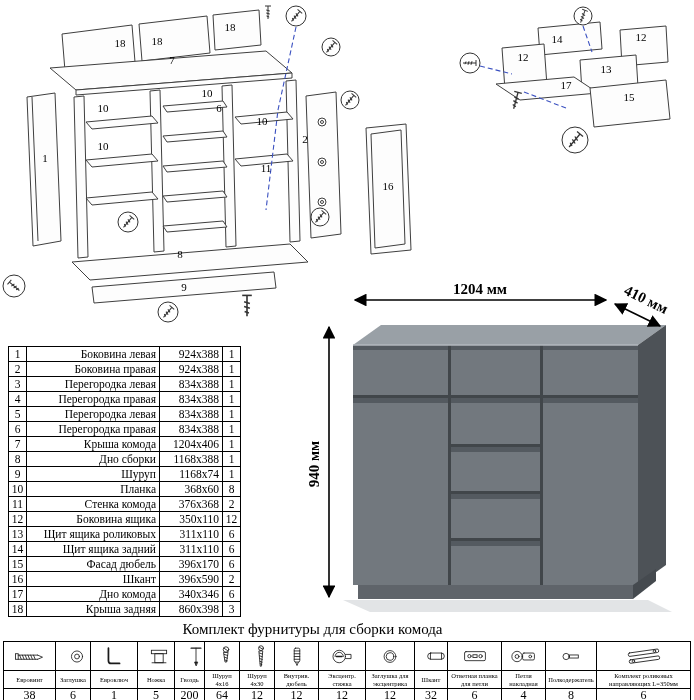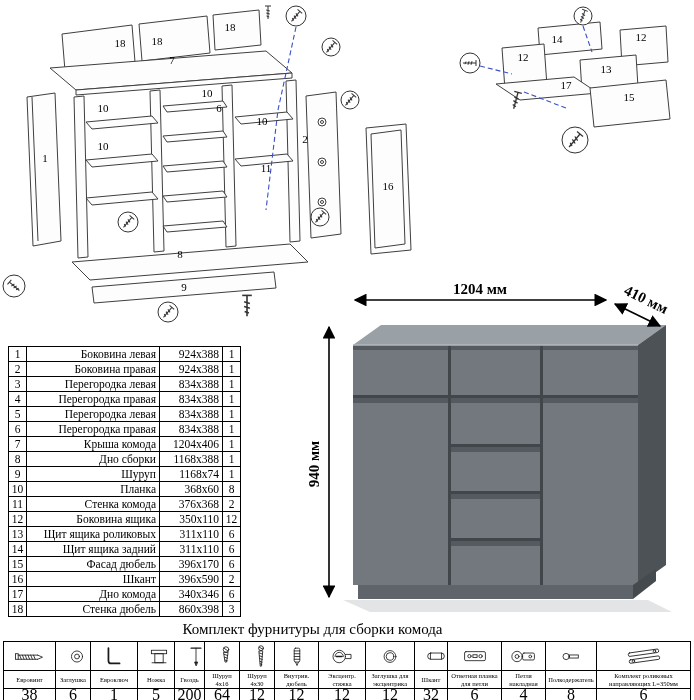--- a/index.html
+++ b/index.html
@@ -33,21 +33,21 @@
     font-size:15px;line-height:18px;
   }
   #hardware-table{
     position:absolute;left:3px;top:641px;width:688px;
     border-collapse:collapse;table-layout:fixed;background:#fff;
   }
   #hardware-table td{border:1px solid #000;text-align:center;vertical-align:middle;overflow:hidden;padding:0}
   .hw-icon-cell{height:28px}
   .hwsvg{width:42px;height:25px;display:block;margin:1px auto 0}
   .hw-name-cell{font-size:6.5px;line-height:1.12;padding:1px !important;height:15px}
-  .hw-qty-cell{font-size:16px;line-height:12px;height:12px}
+  .hw-qty-cell{font-size:12px;line-height:12px;height:12px}
 </style>
 </head>
 <body>
 
 <div id="diagram-area">
 <svg viewBox="0 0 694 338" width="694" height="338">
   <defs>
     <g id="mini-screw" stroke="#333" stroke-width="1" fill="none">
       <line x1="0" y1="-6" x2="0" y2="7"></line>
       <line x1="-3" y1="-6" x2="3" y2="-6"></line>
@@ -290,21 +290,21 @@
 
       <tr>
         <td class="col-num">17</td>
         <td class="col-name">Дно комода</td>
         <td class="col-size">340x346</td>
         <td class="col-qty">6</td>
       </tr>
 
       <tr>
         <td class="col-num">18</td>
-        <td class="col-name">Стенка дюбель</td>
+        <td class="col-name">Крыша задняя</td>
         <td class="col-size">860x398</td>
         <td class="col-qty">3</td>
       </tr>
     </tbody>
 </table>
 
 <div id="product-area">
 <svg viewBox="0 0 394 346" width="394" height="346">
   <defs>
     <marker id="arrC" viewBox="0 0 10 10" refX="9" refY="5" markerWidth="8" markerHeight="8" orient="auto-start-reverse">

